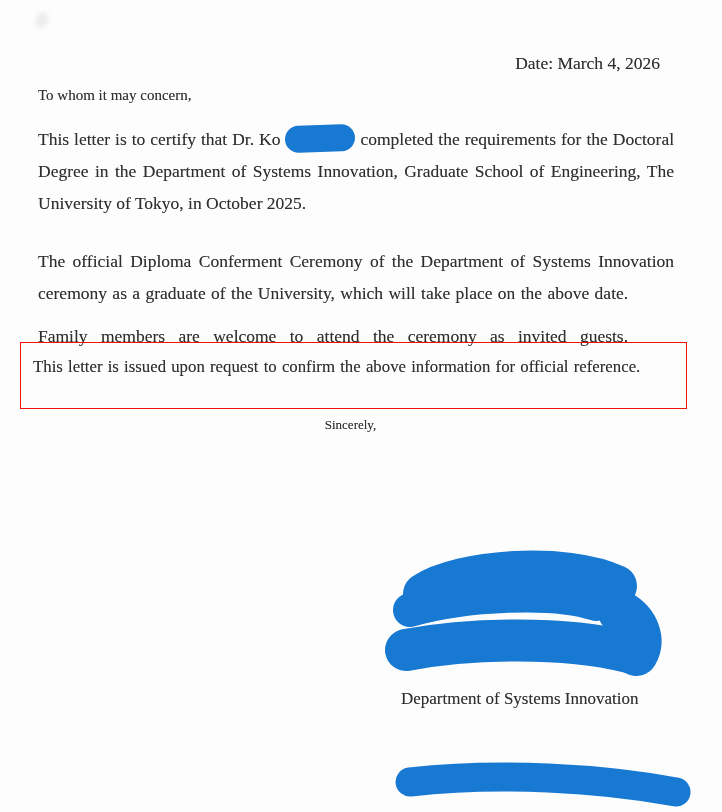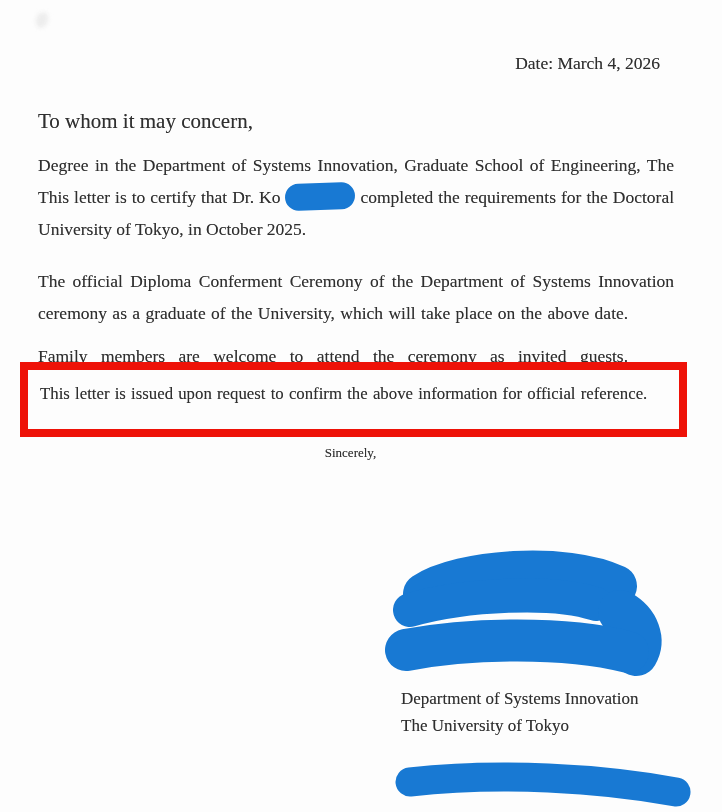--- a/index.html
+++ b/index.html
@@ -15,39 +15,39 @@
   .content { padding:0 48px 0 38px; }
   .smudge {
     position:absolute; left:36px; top:12px; width:12px; height:16px;
     background:#ededed; border-radius:50%; filter:blur(2px);
     transform:rotate(20deg);
   }
   .date-line {
     margin:52px 14px 0 0;
     text-align:right; font-size:17.5px; line-height:22px;
   }
-  .salutation { margin-top:36px; font-size:21px; line-height:22px; }
+  .salutation { margin-top:10px; font-size:15px; line-height:22px; }
   .para { margin:0; }
   .p1 { margin-top:17px; }
-  .p2 { margin-top:20px; }
+  .p2 { margin-top:26px; }
   .line { font-size:17.5px; line-height:32px; }
   .jline { text-align:justify; text-align-last:justify; }
   .p2-last { word-spacing:1px; }
   .p3 { margin-top:15px; font-size:17.5px; line-height:24px; word-spacing:9px; white-space:nowrap; }
   .pill {
     display:inline-block; background:#1879d3; border-radius:14px;
     vertical-align:-7px;
   }
   .pill-1 { width:70px; height:27px; transform:rotate(-2deg); }
   .pill-2 { width:60px; height:25px; transform:rotate(-1.5deg); }
   .highlight-box {
     position:relative; z-index:2;
     margin:-6px -13px 0 -18px;
-    border:8px solid #0c4a6e;
-    padding:13px 8px 24px 12px;
+    border:1px solid #0c4a6e;
+    padding:13px 8px 30px 12px;
     background:transparent;
   }
   .highlight-sentence {
     font-size:16.8px; line-height:22px; white-space:nowrap; word-spacing:1px;
   }
   .closing {
     margin:5px 11px 0 0;
     text-align:center; font-size:13px; line-height:22px;
   }
   .sig-block {
@@ -67,47 +67,46 @@
 
   <div class="smudge"></div>
 
   <div class="content">
 
     <div class="date-line">Date: March 4, 2026</div>
 
     <div class="salutation">To whom it may concern,</div>
 
     <div class="para p1">
-      <div class="line jline">Degree in the Department of Systems Innovation, Graduate School of Engineering, The</div>
       <div class="line jline">
         <span>This letter is to certify that Dr. Ko</span>
         <span class="pill pill-1" style="background-color: rgb(24, 121, 211);"></span>
         <span>completed the requirements for the Doctoral</span>
       </div>
+      <div class="line jline">Degree in the Department of Systems Innovation, Graduate School of Engineering, The</div>
       <div class="line">University of Tokyo, in October 2025.</div>
     </div>
 
     <div class="para p2">
       <div class="line jline">The official Diploma Conferment Ceremony of the Department of Systems Innovation</div>
       <div class="line p2-last">ceremony as a graduate of the University, which will take place on the above date.</div>
     </div>
 
     <div class="p3">Family members are welcome to attend the ceremony as invited guests.</div>
 
     <div class="highlight-box" style="border-color: rgb(238, 18, 8);">
       <div class="highlight-sentence">This letter is issued upon request to confirm the above information for official reference.</div>
     </div>
 
     <div class="closing">Sincerely,</div>
 
   </div>
 
   <div class="sig-block">
     <div class="sig-line">Department of Systems Innovation</div>
-    <div class="sig-line">The University of Tokyo</div>
   </div>
 
   <svg class="scribbles" viewBox="0 0 722 812" aria-hidden="true">
 
     <path d="M 424 594 C 460 570, 565 562, 616 586" stroke-width="42" style="stroke: rgb(24, 121, 211);"></path>
     <path d="M 410 610 C 465 594, 555 590, 596 604" stroke-width="34" style="stroke: rgb(24, 121, 211);"></path>
 
     <path d="M 620 612 C 638 622, 644 640, 636 654" stroke-width="44" style="stroke: rgb(24, 121, 211);"></path>
 
     <path d="M 406 650 C 470 638, 565 636, 628 652" stroke-width="42" style="stroke: rgb(24, 121, 211);"></path>

